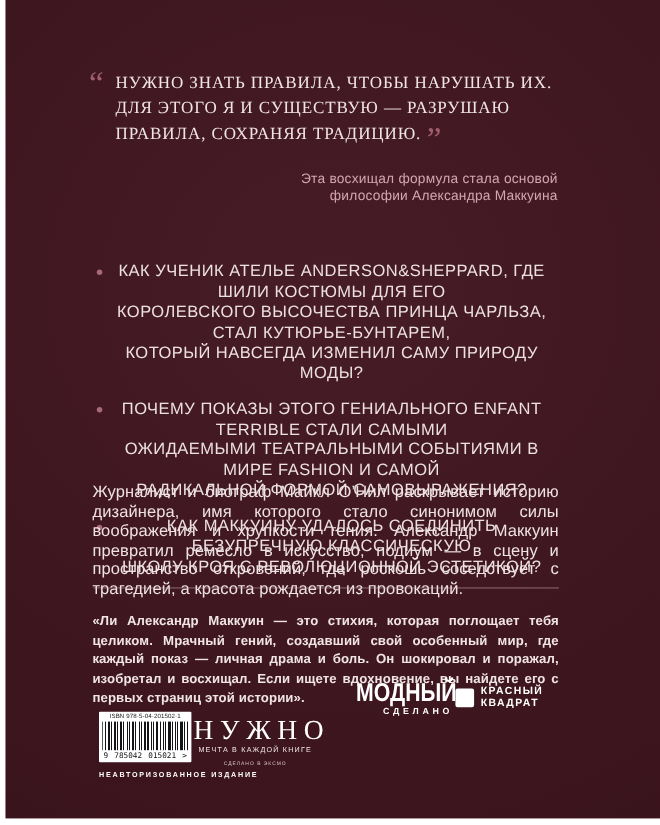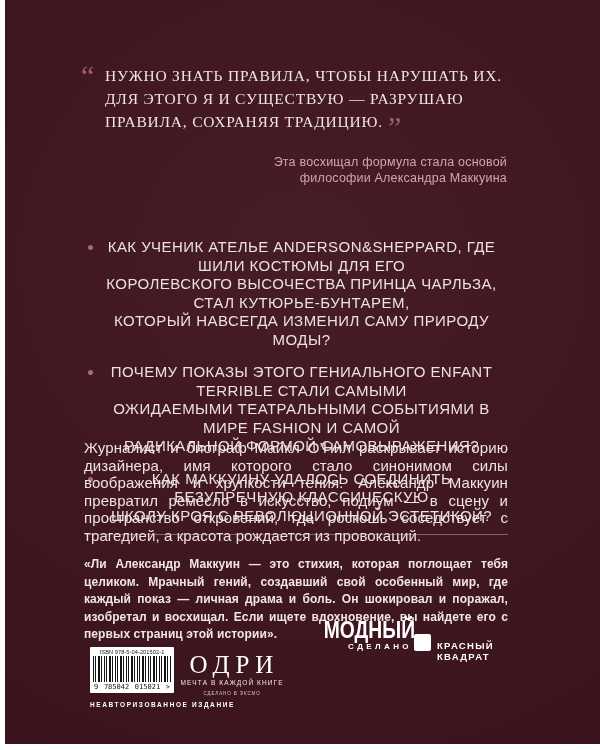--- a/index.html
+++ b/index.html
@@ -85,21 +85,21 @@
   }
   .modny-2 {
     font-size:8px; font-weight:bold; letter-spacing:3.4px; margin-top:3px;
     padding-left:3px;
   }
   .krasny {
     position:absolute; left:409px; top:624px;
     display:flex; align-items:center; gap:6px; color:#ffffff;
   }
   .ksquare { width:17px; height:17px; background:#ffffff; border-radius:2px; }
-  .kline { font-size:9.5px; font-weight:bold; letter-spacing:1.3px; line-height:9.5px;margin-top:17px; }
+  .kline { font-size:9.5px; font-weight:bold; letter-spacing:1.3px; line-height:9.5px; }
   .kline + .kline { margin-top:1px; }
 
   
   .barcode-wrap { position:absolute; left:85px; top:647px; width:84px; text-align:center; }
   .barcode {
     background:#ffffff; border-radius:1px; padding:2px 3px 2px; width:84px;
   }
   .isbn { font-size:5.6px; color:#16161a; white-space:nowrap; letter-spacing:0.1px; }
   .bars {
     height:26px; margin-top:1px;
@@ -189,19 +189,19 @@
           <span>9</span>
           <span>785042</span>
           <span>015021</span>
           <span>&gt;</span>
         </div>
       </div>
       <div class="note">НЕАВТОРИЗОВАННОЕ ИЗДАНИЕ</div>
     </div>
 
     <div class="odri">
-      <div class="odri-name">ОДРИ</div>
+      <div class="odri-name">НУЖНО</div>
       <div class="odri-tag">МЕЧТА В КАЖДОЙ КНИГЕ</div>
       <div class="odri-sub">СДЕЛАНО В ЭКСМО</div>
     </div>
 
   </div>
 </div>
 
 </body></html>

